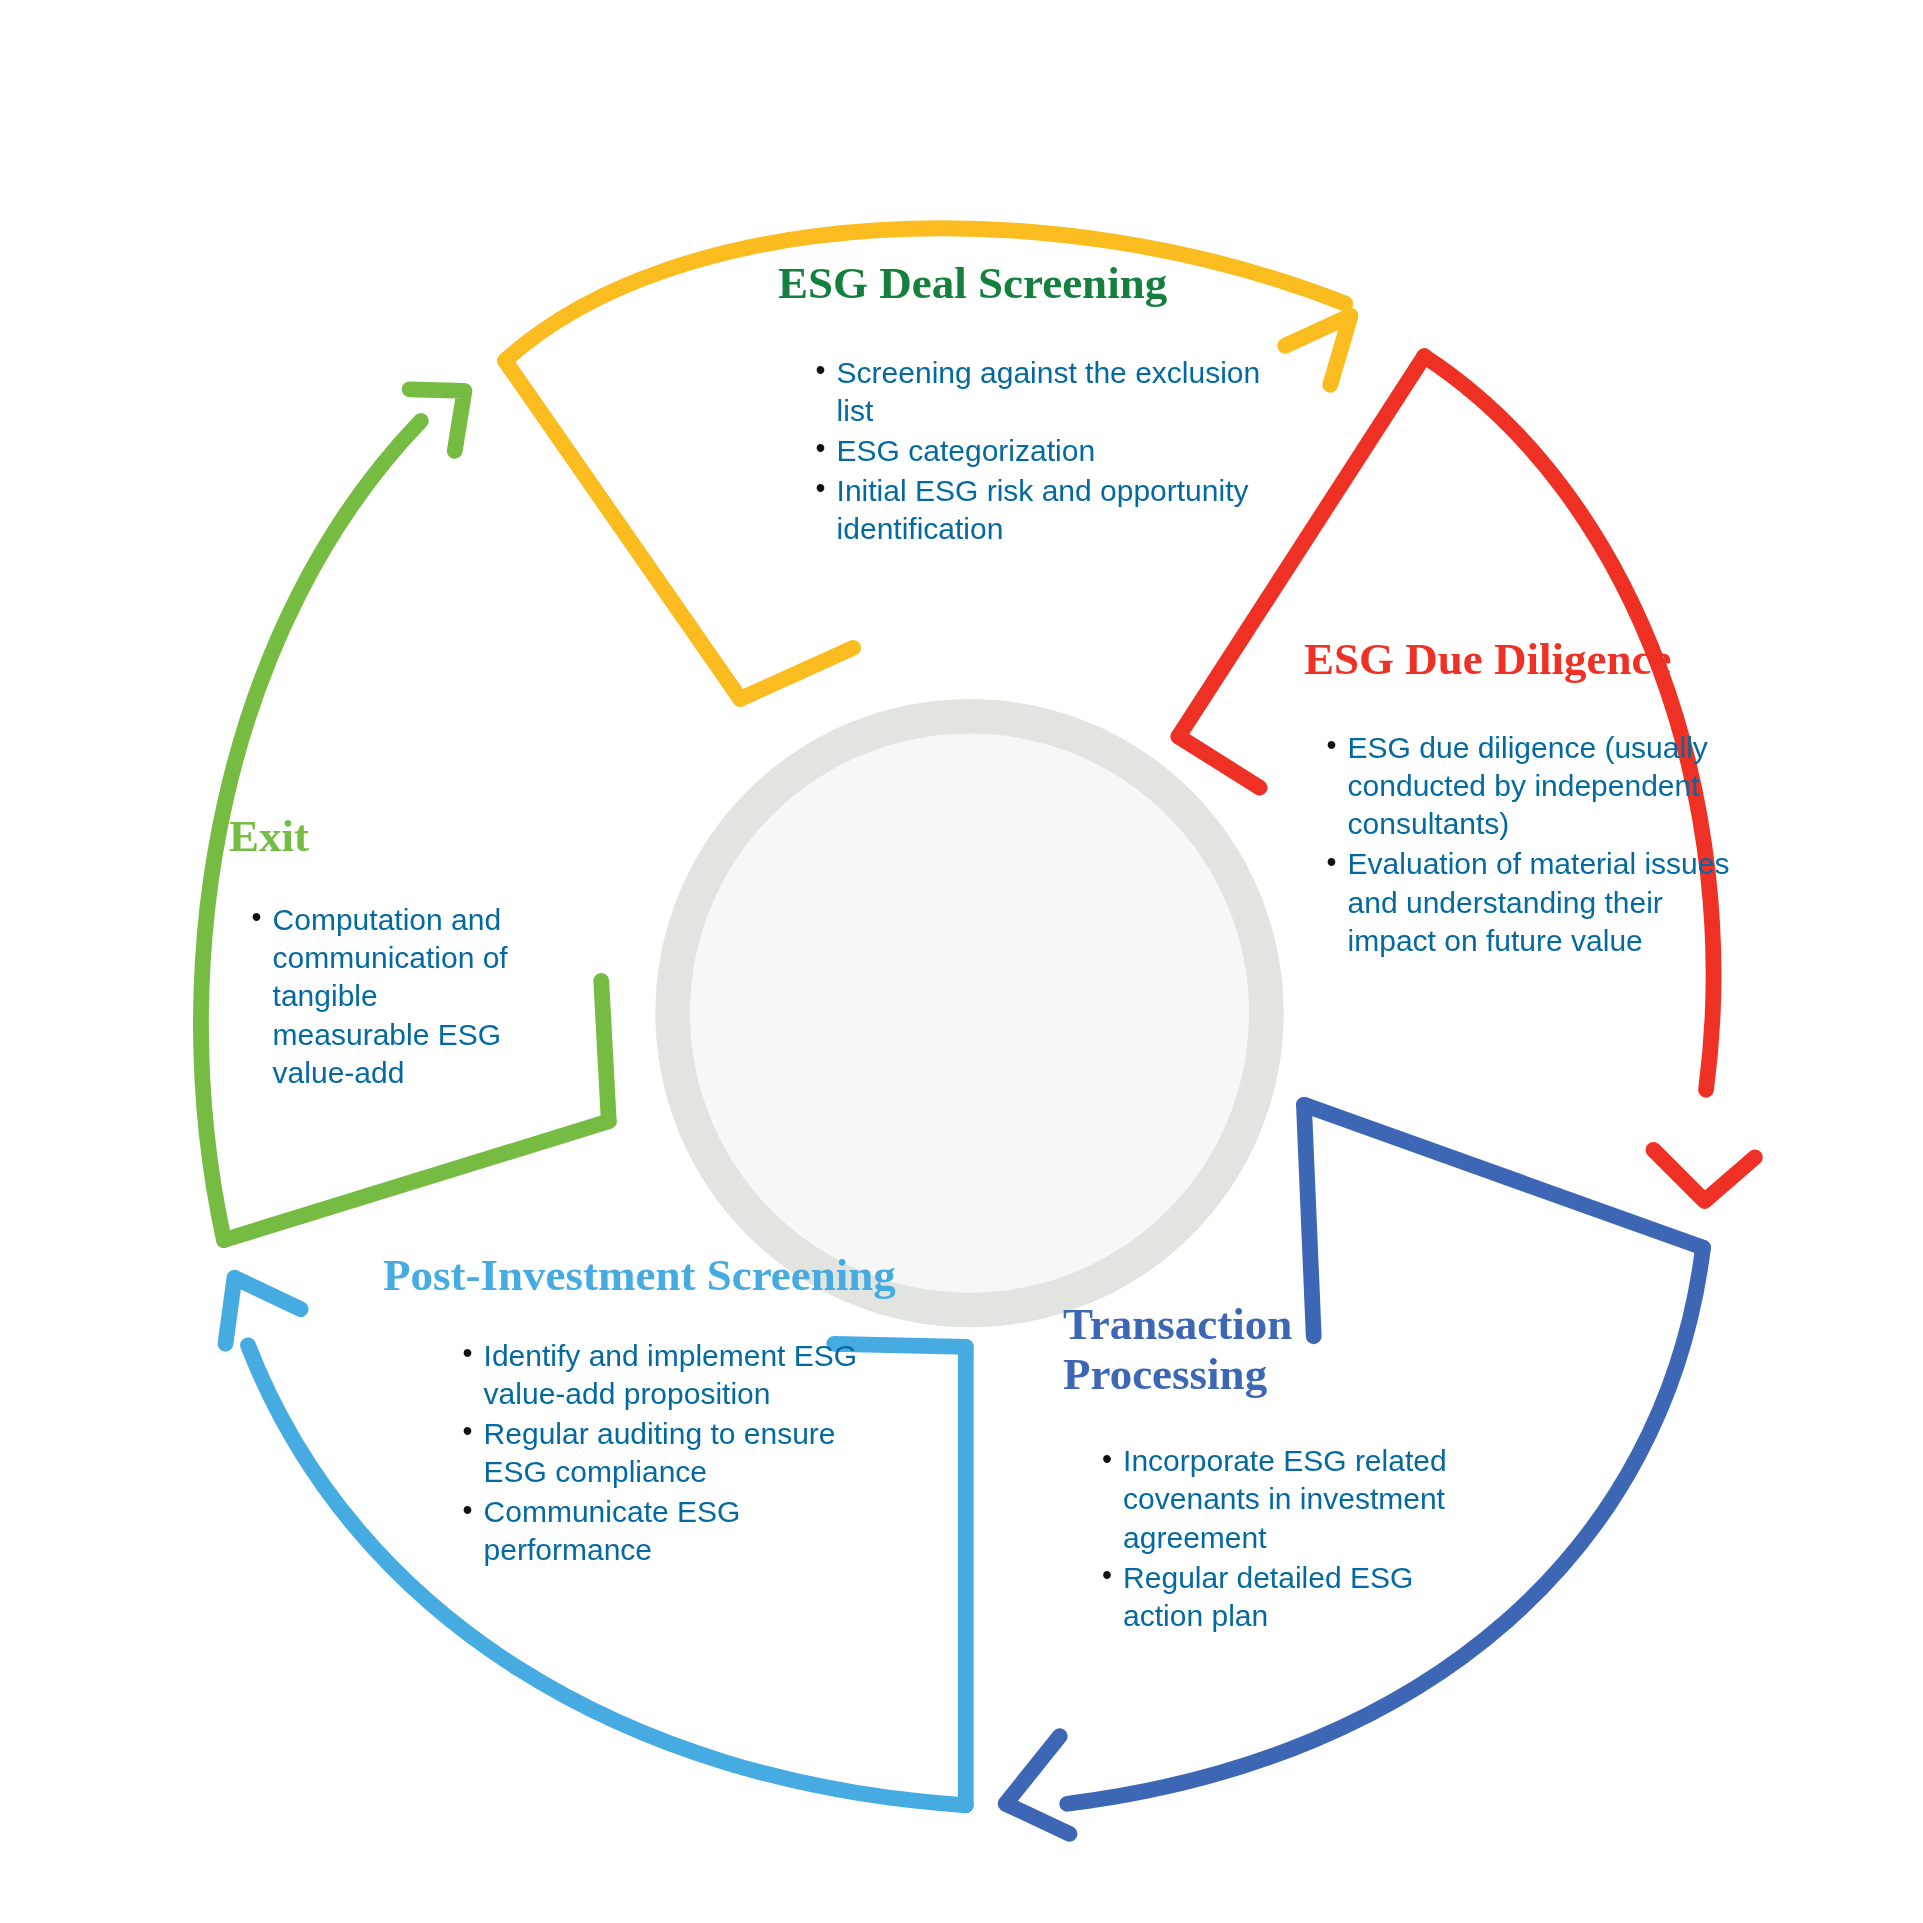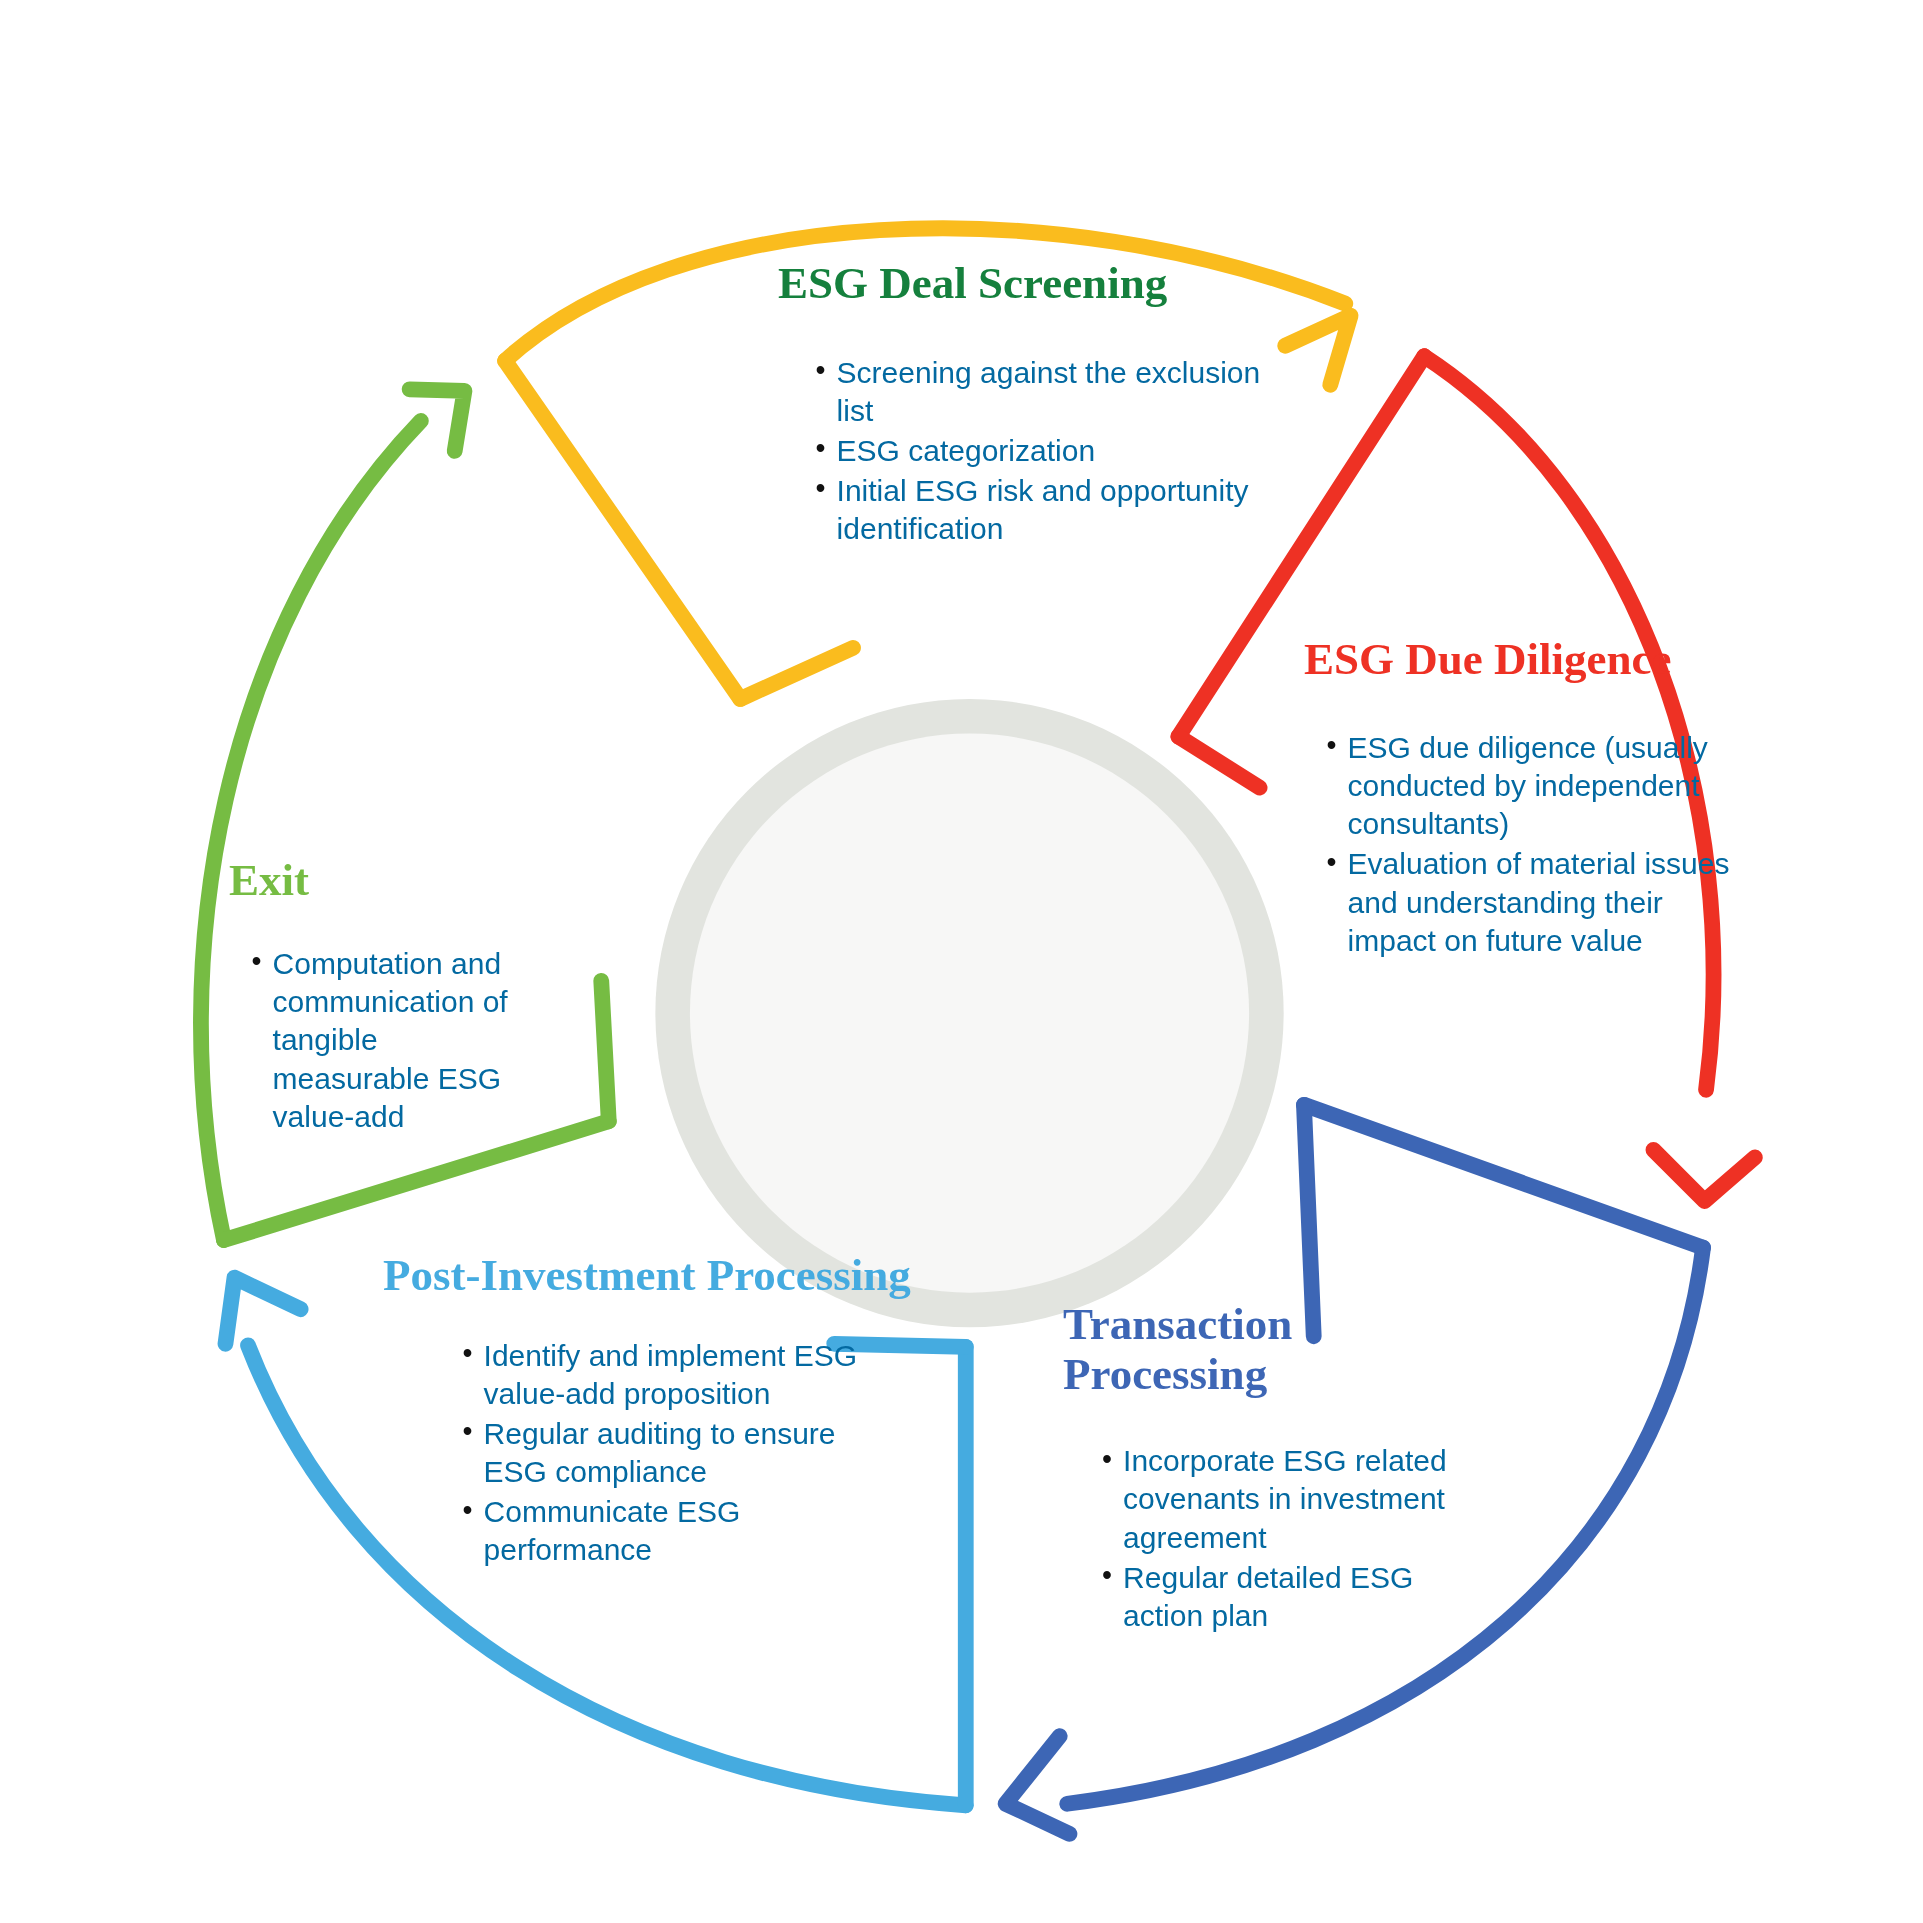--- a/index.html
+++ b/index.html
@@ -74,21 +74,21 @@
   #block-duediligence .stage-title { color: #EE3124; margin-bottom: 44px; }
 
   #block-transaction { left: 1063px; top: 1300px; width: 421px; }
   #block-transaction .stage-title { color: #3D66B5; margin-bottom: 43px; }
   #block-transaction .stage-list { padding-left: 16.5px; }
 
   #block-postinvestment { left: 383px; top: 1251px; width: 541px; }
   #block-postinvestment .stage-title { color: #45ABE0; margin-bottom: 36px; }
   #block-postinvestment .stage-list { padding-left: 57px; }
 
-  #block-exit { left: 229px; top: 856px; width: 331px; }
+  #block-exit { left: 229px; top: 812px; width: 331px; }
   #block-exit .stage-title { color: #76BC43; margin-bottom: 39px; }
 </style>
 </head>
 <body>
 
 <div id="stage">
 
   <svg id="cycle-svg" viewBox="0 0 2560 2560" xmlns="http://www.w3.org/2000/svg">
 
     <g>
@@ -172,21 +172,21 @@
 
   <div class="stage-block" id="block-transaction">
     <h2 class="stage-title" style="color: rgb(61, 102, 181);">Transaction Processing</h2>
     <ul class="stage-list">
       <li>Incorporate ESG related covenants in investment agreement</li>
       <li>Regular detailed ESG action plan</li>
     </ul>
   </div>
 
   <div class="stage-block" id="block-postinvestment">
-    <h2 class="stage-title" style="color: rgb(69, 171, 224);">Post-Investment Processing</h2>
+    <h2 class="stage-title" style="color: rgb(69, 171, 224);">Post-Investment Screening</h2>
     <ul class="stage-list">
       <li>Identify and implement ESG value-add proposition</li>
       <li>Regular auditing to ensure ESG compliance</li>
       <li>Communicate ESG performance</li>
     </ul>
   </div>
 
   <div class="stage-block" id="block-exit">
     <h2 class="stage-title" style="color: rgb(118, 188, 67);">Exit</h2>
     <ul class="stage-list">

